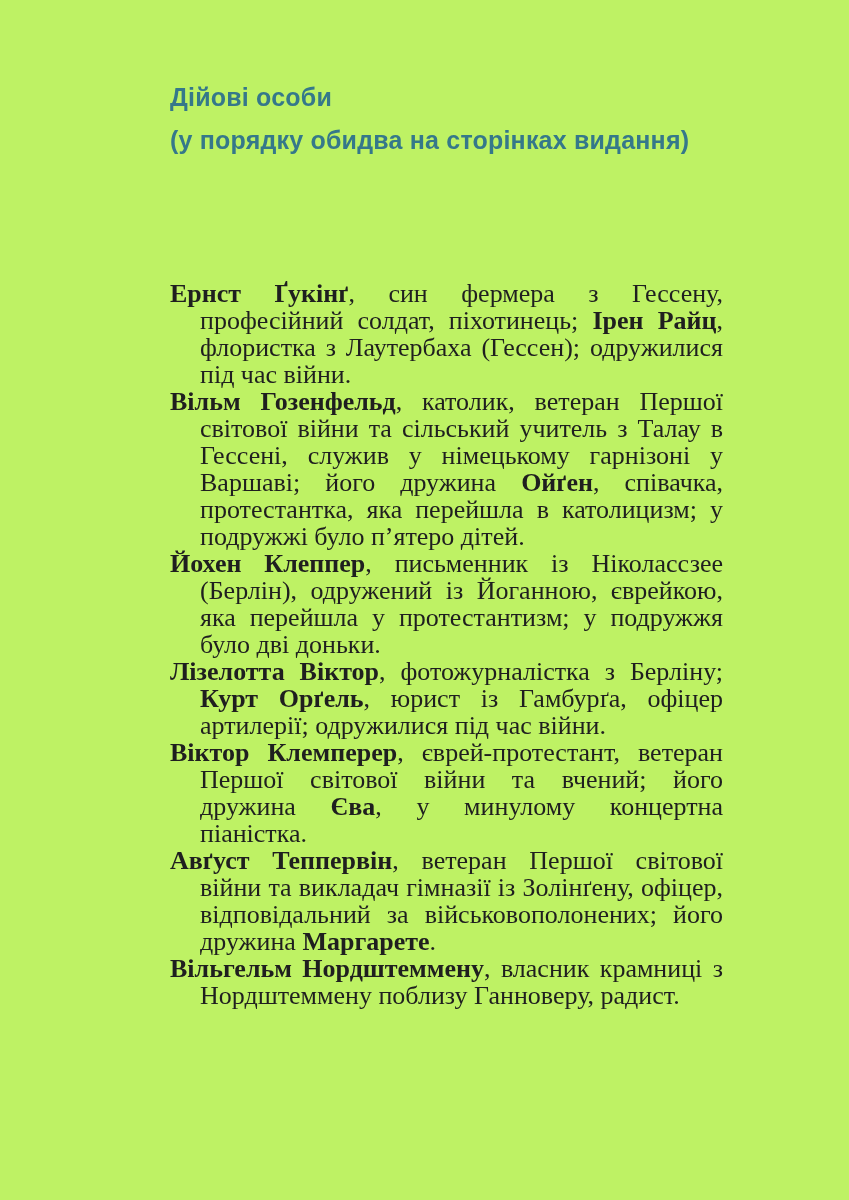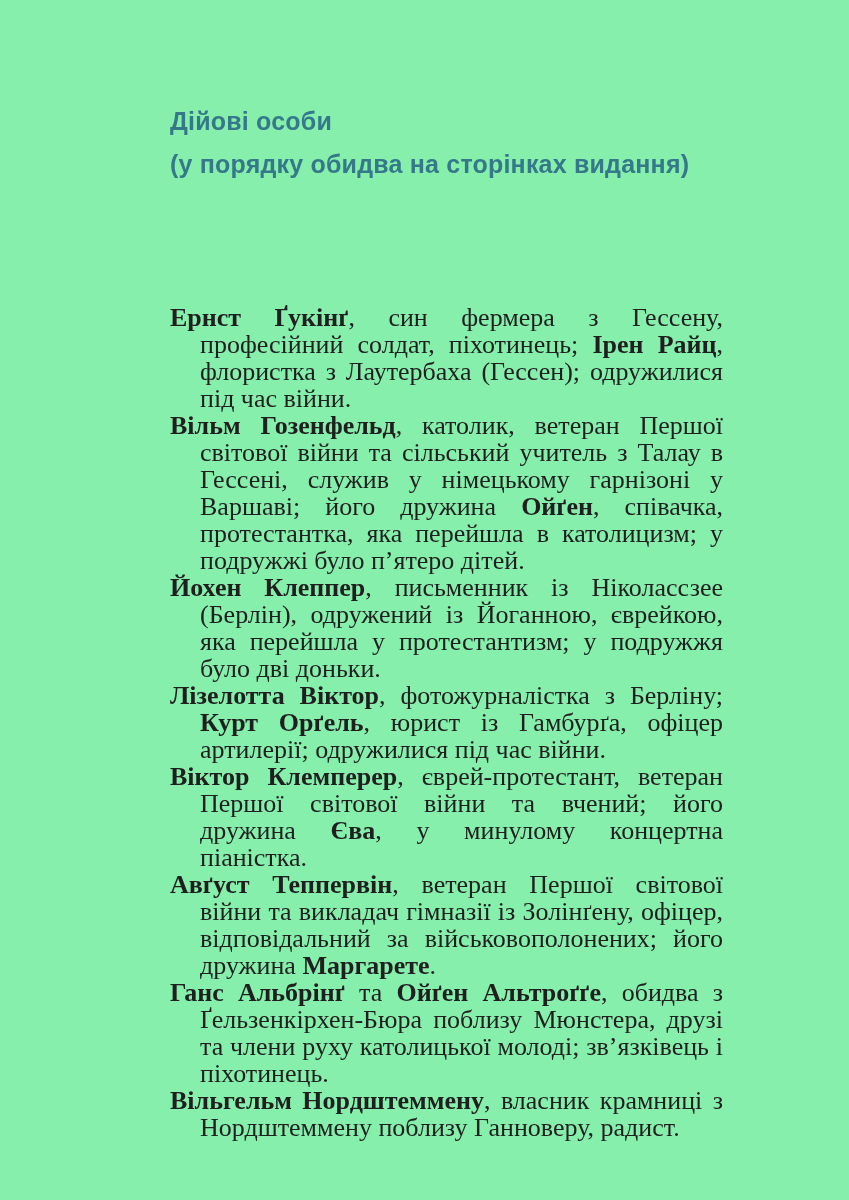--- a/index.html
+++ b/index.html
@@ -5,22 +5,22 @@
   html, body {
     margin: 0;
     padding: 0;
     background: #ffffff;
   }
   .page {
     position: relative;
     width: 849px;
     height: 1200px;
     box-sizing: border-box;
-    background: #86efac;
-    padding: 100px 126px 0 170px;
+    background: #bef264;
+    padding: 76px 126px 0 170px;
     overflow: hidden;
     font-family: "Liberation Serif", serif;
     color: #1f1f1f;
   }
   .title {
     margin: 0;
     font-family: "Liberation Sans", sans-serif;
     font-weight: 700;
     font-size: 25px;
     line-height: 43px;
@@ -53,16 +53,15 @@
     <span class="title-line">Дійові особи</span>
     <span class="title-line">(у порядку обидва на сторінках видання)</span>
   </h1>
   <div class="entries" id="entries">
       <p class="entry"><b>Ернст Ґукінґ</b><span>, син фермера з Гессену, професійний солдат, піхотинець; </span><b>Ірен Райц</b><span>, флористка з Лаутербаха (Гессен); одружилися під час війни.</span></p>
       <p class="entry"><b>Вільм Гозенфельд</b><span>, католик, ветеран Першої світової війни та сільський учитель з Талау в Гессені, служив у німецькому гарнізоні у Варшаві; його дружина </span><b>Ойґен</b><span>, співачка, протестантка, яка перейшла в католицизм; у подружжі було п’ятеро дітей.</span></p>
       <p class="entry"><b>Йохен Клеппер</b><span>, письменник із Ніколассзее (Берлін), одружений із Йоганною, єврейкою, яка перейшла у протестантизм; у подружжя було дві доньки.</span></p>
       <p class="entry"><b>Лізелотта Віктор</b><span>, фотожурналістка з Берліну; </span><b>Курт Орґель</b><span>, юрист із Гамбурґа, офіцер артилерії; одружилися під час війни.</span></p>
       <p class="entry"><b>Віктор Клемперер</b><span>, єврей-протестант, ветеран Першої світової війни та вчений; його дружина </span><b>Єва</b><span>, у минулому концертна піаністка.</span></p>
       <p class="entry"><b>Авґуст Теппервін</b><span>, ветеран Першої світової війни та викладач гімназії із Золінґену, офіцер, відповідальний за військовополонених; його дружина </span><b>Маргарете</b><span>.</span></p>
-      <p class="entry"><b>Ганс Альбрінґ</b><span> та </span><b>Ойґен Альтроґґе</b><span>, обидва з Ґельзенкірхен-Бюра поблизу Мюнстера, друзі та члени руху католицької молоді; зв’язківець і піхотинець.</span></p>
       <p class="entry"><b>Вільгельм Нордштеммену</b><span>, власник крамниці з Нордштеммену поблизу Ганноверу, радист.</span></p>
     </div>
 </div>
 
 </body></html>

